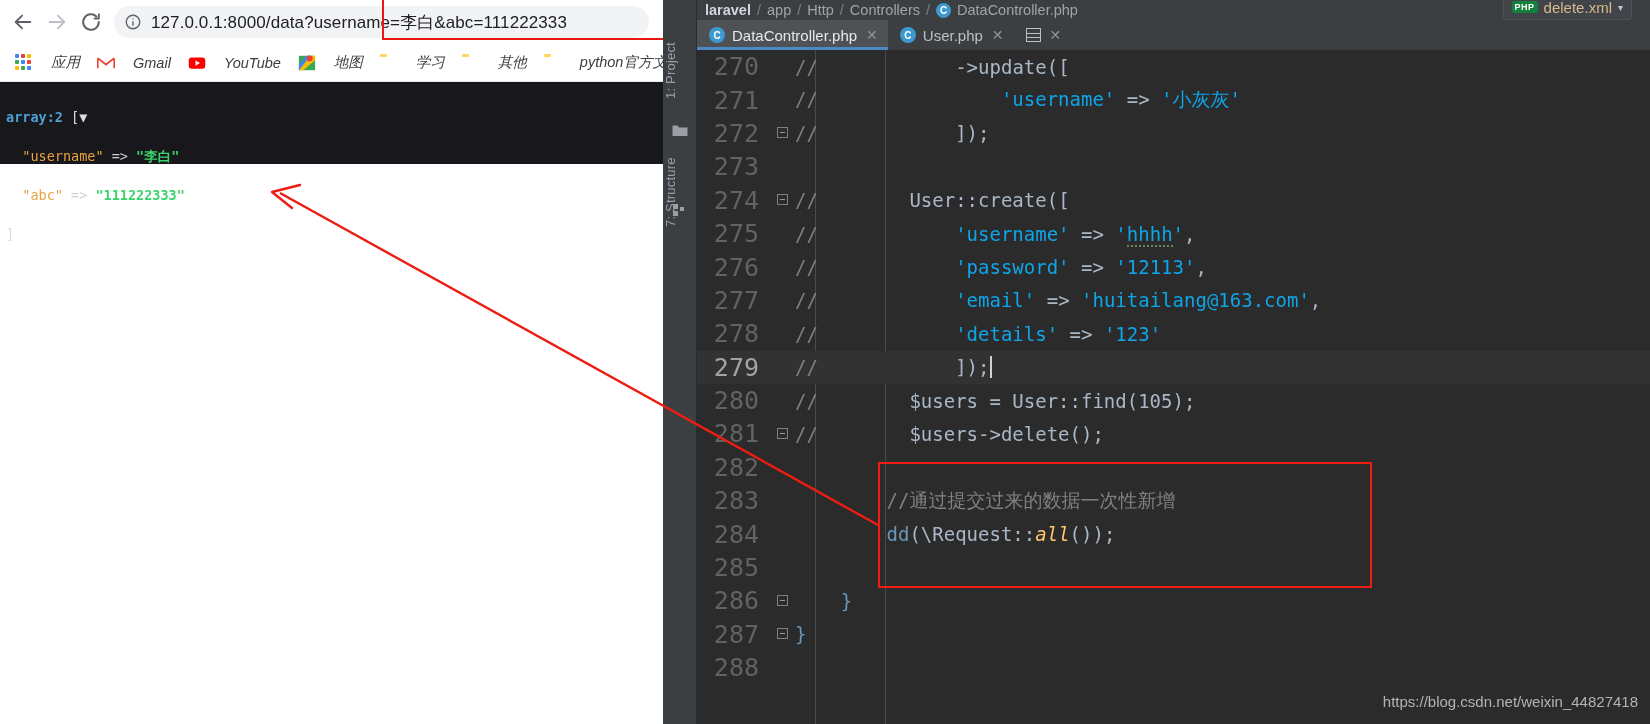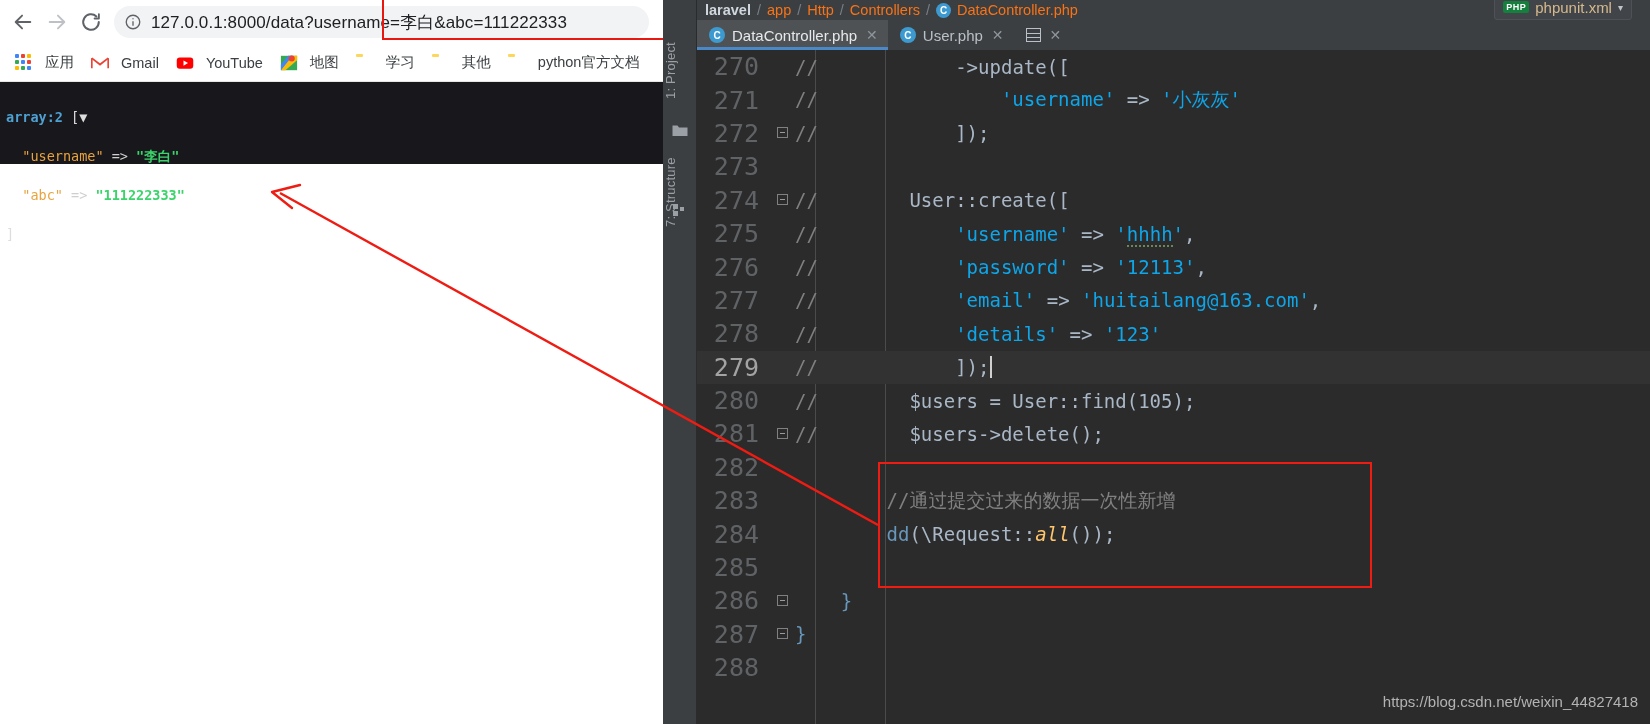--- a/index.html
+++ b/index.html
@@ -51,23 +51,23 @@
     pointer-events:none;
   }
 
   .bw-bookmarks {
     height:38px; display:flex; align-items:center;
     padding:0 8px; gap:3px;
     border-bottom:1px solid #e6e6e6;
     background:#ffffff;
   }
   .bm {
-    display:flex; align-items:center; gap:12px;
+    display:flex; align-items:center; gap:18px;
     padding:4px 7px; border-radius:4px;
-    font-size:14.5px; color:#3c4043; white-space:nowrap;
+    font-size:14.5px; color:#3c4043; white-space:nowrap;font-style:italic;
   }
   .bm-ico { width:18px; height:18px; flex:0 0 auto; display:block; }
 
   
   .apps-grid { display:grid; grid-template-columns:repeat(3,4px); grid-template-rows:repeat(3,4px); gap:2px; width:16px; }
   .apps-grid i { display:block; width:4px; height:4px; border-radius:1px; }
 
   .folder-ico { width:16px; height:15px; position:relative; }
   .folder-ico:before {
     content:""; position:absolute; inset:0;
@@ -105,21 +105,21 @@
   }
   .ide-breadcrumb {
     position:absolute; left:34px; top:0; right:0; height:20px;
     background:#3c3f41;
     display:flex; align-items:center; gap:6px;
     padding-left:8px;
     font-family:"Liberation Sans", sans-serif;
     font-size:14.5px; color:#a7b1bb;
     overflow:hidden;
   }
-  .ide-breadcrumb .crumb { color:#f97316; white-space:nowrap; }
+  .ide-breadcrumb .crumb { color:#a3a3a3; white-space:nowrap; }
   .ide-breadcrumb .crumb.root { font-weight:bold; color:#cfd6dd; }
   .ide-breadcrumb .sep { color:#777f87; }
   .bc-file-ico {
     width:15px;height:15px;border-radius:50%;background:#3d9ad1;
     color:#fff;font-size:10px;font-weight:bold;
     display:inline-flex;align-items:center;justify-content:center;
     font-family:"Liberation Sans",sans-serif;
   }
   .run-config {
     position:absolute; right:18px; top:-6px;
@@ -391,21 +391,21 @@
     <span class="crumb">Http</span>
     <span class="sep">/</span>
     <span class="crumb">Controllers</span>
     <span class="sep">/</span>
     <span class="bc-file-ico">C</span>
     <span class="crumb">DataController.php</span>
   </div>
 
   <div class="run-config">
     <span class="php-badge">PHP</span>
-    <span>phpunit.xml</span>
+    <span>delete.xml</span>
     <span class="run-caret">▾</span>
   </div>
 
   <div class="ide-tabs">
     <div class="tab active">
       <span class="tab-ico-php">C</span>
       <span>DataController.php</span>
       <span class="tab-close">✕</span>
     </div>
     <div class="tab">

